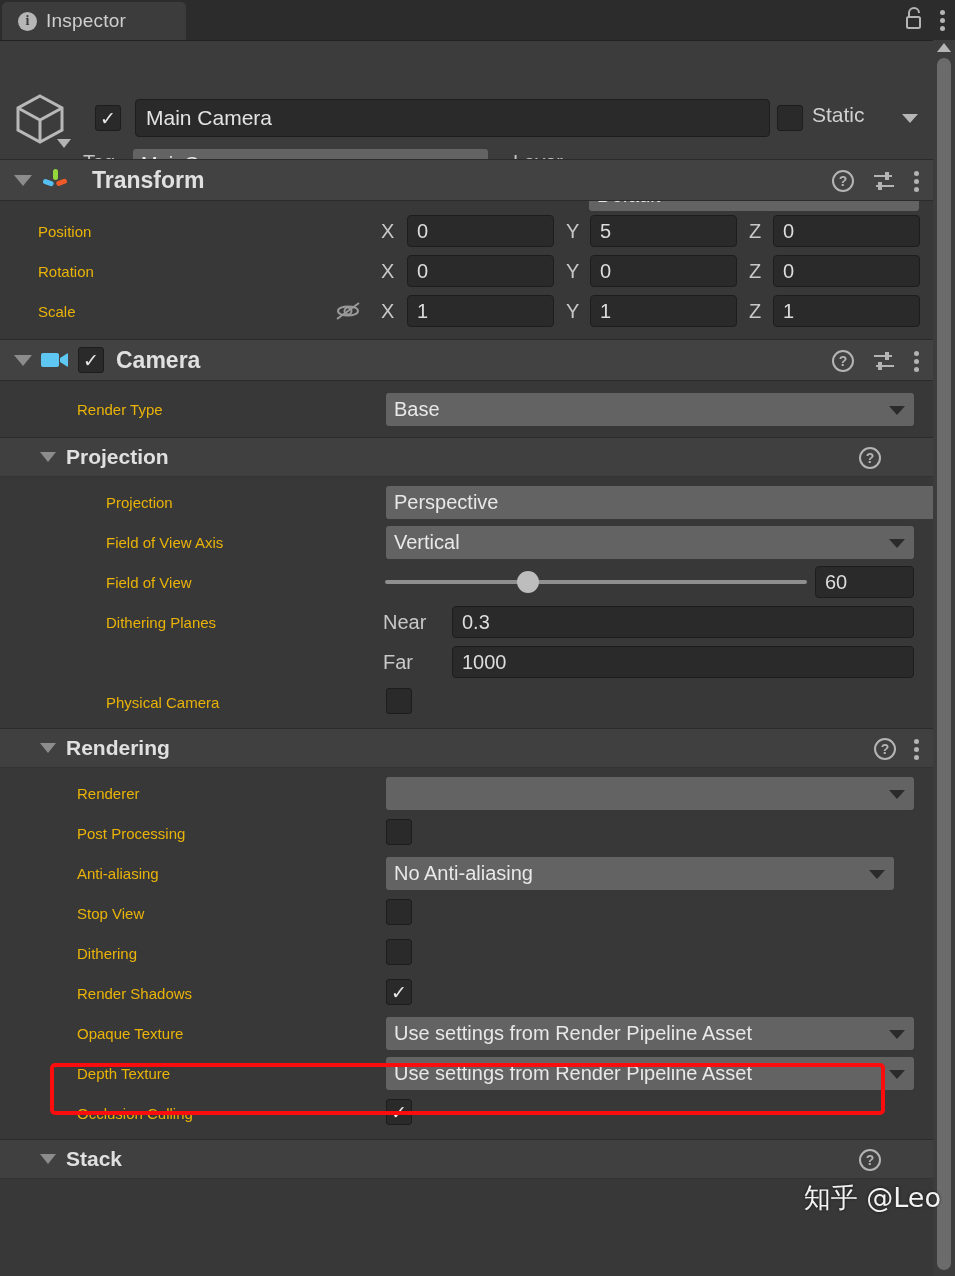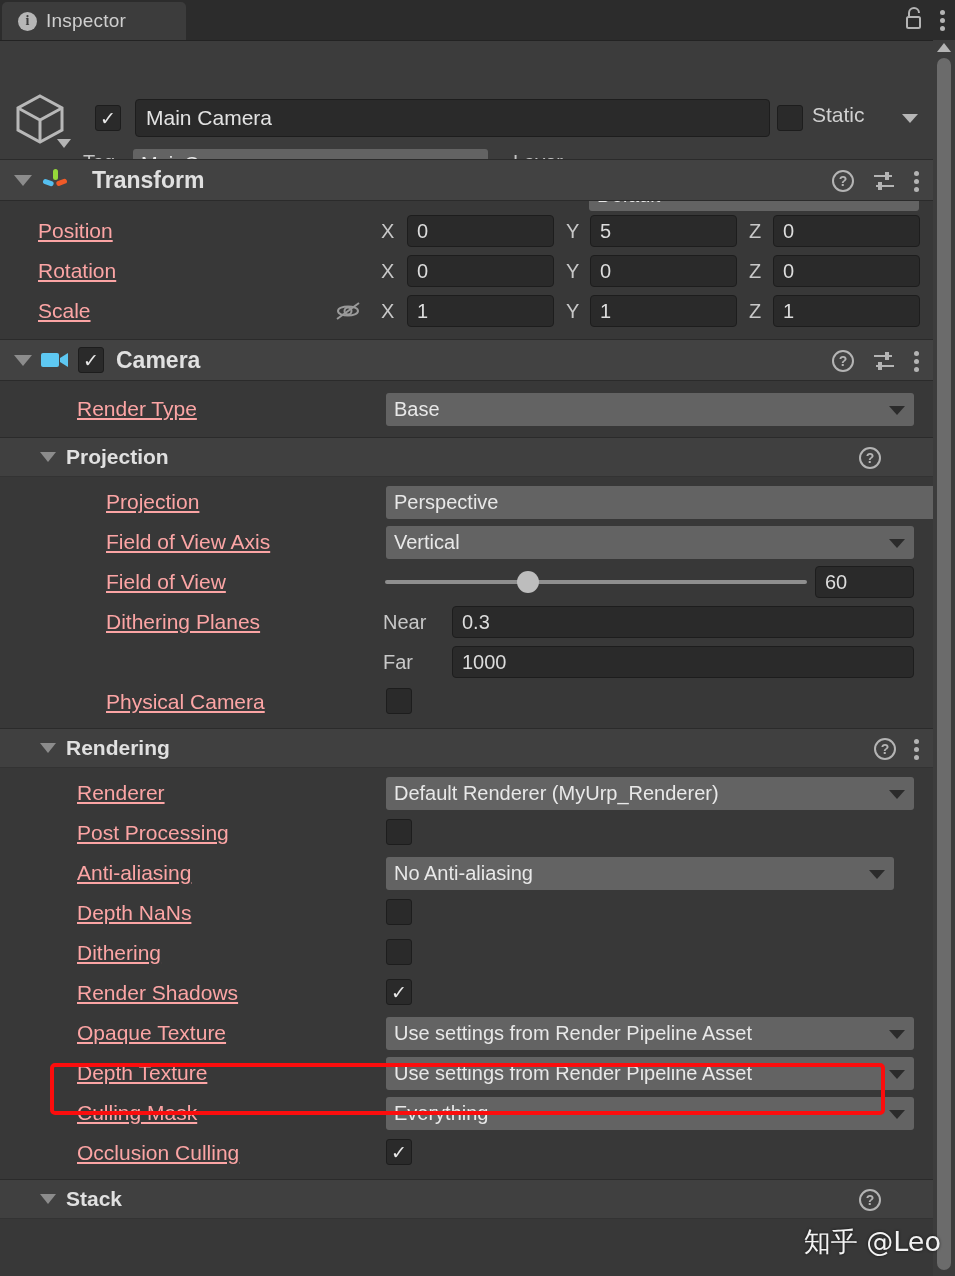--- a/index.html
+++ b/index.html
@@ -141,21 +141,21 @@
     display: flex; align-items: center; justify-content: center;
   }
   .kebab { display: flex; flex-direction: column; gap: 3px; }
   .kebab i { width: 5px; height: 5px; border-radius: 50%; background: #b4b4b4; display: block; }
 
   
   .body { background: #383838; }
   .row { position: relative; height: 40px; }
   .row-label {
     position: absolute; left: 38px; top: 50%; transform: translateY(-50%);
-    color: #fca5a5; font-size: 21px; white-space: nowrap; text-decoration: underline;
+    color: #eab308; font-size: 15px; white-space: nowrap;
   }
   .row-label.ind1 { left: 77px; }
   .row-label.ind2 { left: 106px; }
 
   .numfield {
     position: absolute; background: #2a2a2a;
     border: 1px solid #1d1d1d; border-radius: 4px;
     color: #dcdcdc; font-size: 20px;
     display: flex; align-items: center; padding-left: 9px;
     height: 32px; top: 4px;
@@ -201,21 +201,20 @@
     width: 835px; height: 52px;
     border: 4px solid #fb0d0d; border-radius: 5px;
     pointer-events: none; z-index: 30;
   }
 
   .watermark {
     position: absolute; right: 14px; top: 1180px;
     color: #f2f2f2; font-size: 27px; z-index: 25;
     text-shadow: 0 0 3px rgba(0,0,0,.7);
     font-family: "DejaVu Sans", sans-serif;
-    margin-top: 44px;
   }
 </style>
 </head>
 <body>
 
 <div class="tabbar">
   <div class="tab">
     <span class="info-icon">i</span>
     <span class="tab-label">Inspector</span>
   </div>
@@ -418,37 +417,36 @@
           <i></i>
           <i></i>
         </span>
     </span>
   </div>
 
   <div class="body" style="padding:5px 0 6px 0">
     <div class="row">
       <span class="row-label ind1">Renderer</span>
       <div class="dropdown" style="position:absolute;left:386px;top:4px;width:528px;height:33px">
-        <span>Default Renderer (MyUrp_Renderer)</span>
         <span class="dd-caret"></span>
       </div>
     </div>
     <div class="row">
       <span class="row-label ind1">Post Processing</span>
       <span class="chk off" style="position:absolute;left:386px;top:6px"></span>
     </div>
     <div class="row">
       <span class="row-label ind1">Anti-aliasing</span>
       <div class="dropdown" style="position:absolute;left:386px;top:4px;width:508px;height:33px">
         <span>No Anti-aliasing</span>
         <span class="dd-caret"></span>
       </div>
     </div>
     <div class="row">
-      <span class="row-label ind1">Depth NaNs</span>
+      <span class="row-label ind1">Stop View</span>
       <span class="chk off" style="position:absolute;left:386px;top:6px"></span>
     </div>
     <div class="row">
       <span class="row-label ind1">Dithering</span>
       <span class="chk off" style="position:absolute;left:386px;top:6px"></span>
     </div>
     <div class="row">
       <span class="row-label ind1">Render Shadows</span>
       <span class="chk" style="position:absolute;left:386px;top:6px">✓</span>
     </div>
@@ -456,27 +454,20 @@
       <span class="row-label ind1">Opaque Texture</span>
       <div class="dropdown" style="position:absolute;left:386px;top:4px;width:528px;height:33px">
         <span>Use settings from Render Pipeline Asset</span>
         <span class="dd-caret"></span>
       </div>
     </div>
     <div class="row">
       <span class="row-label ind1">Depth Texture</span>
       <div class="dropdown" style="position:absolute;left:386px;top:4px;width:528px;height:33px">
         <span>Use settings from Render Pipeline Asset</span>
-        <span class="dd-caret"></span>
-      </div>
-    </div>
-    <div class="row">
-      <span class="row-label ind1">Culling Mask</span>
-      <div class="dropdown" style="position:absolute;left:386px;top:4px;width:528px;height:33px">
-        <span>Everything</span>
         <span class="dd-caret"></span>
       </div>
     </div>
     <div class="row">
       <span class="row-label ind1">Occlusion Culling</span>
       <span class="chk" style="position:absolute;left:386px;top:6px">✓</span>
     </div>
   </div>
 
   <div class="subheader">

